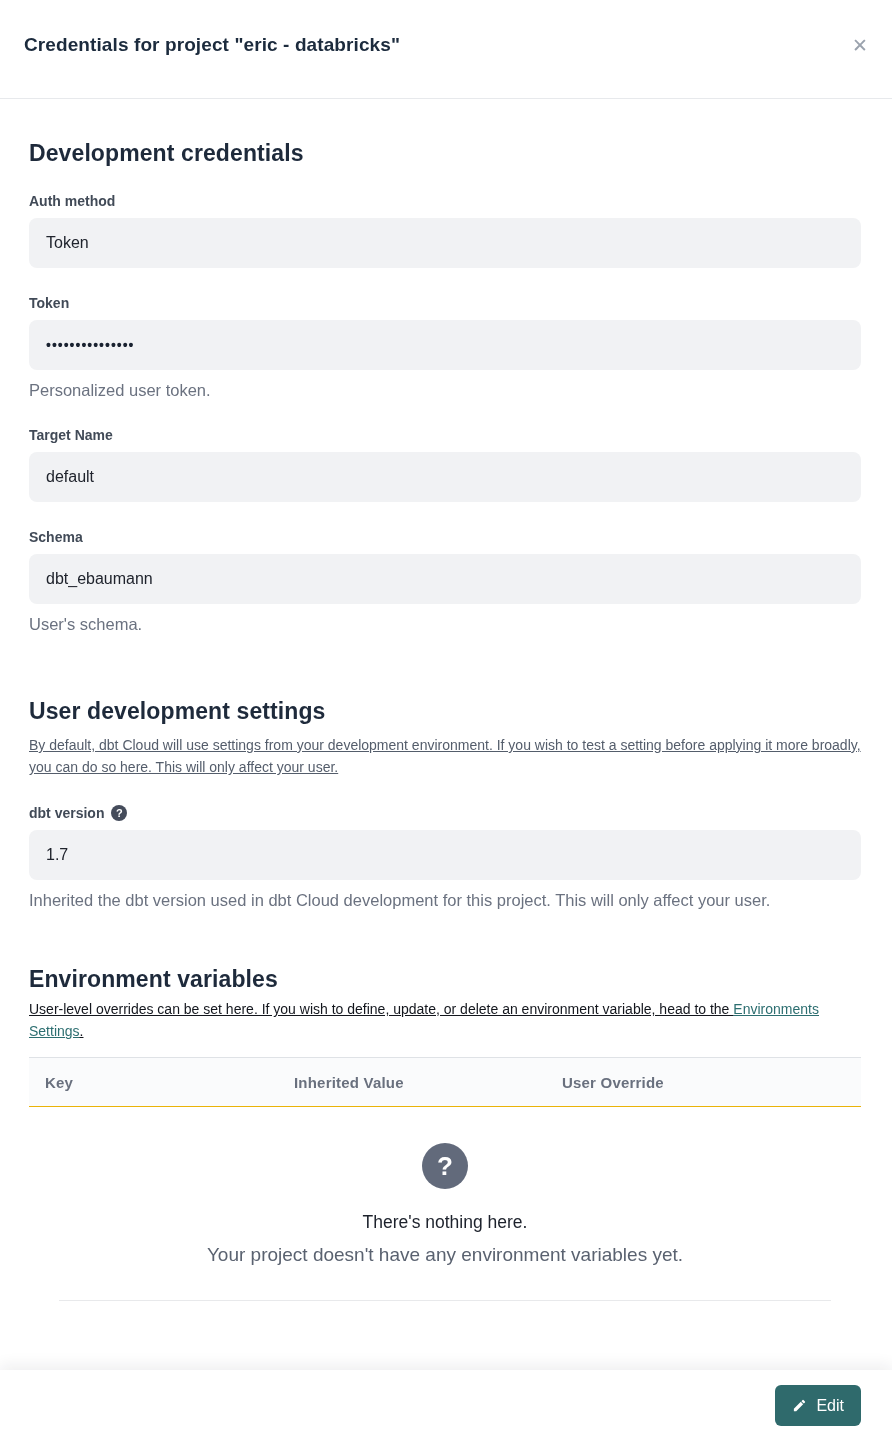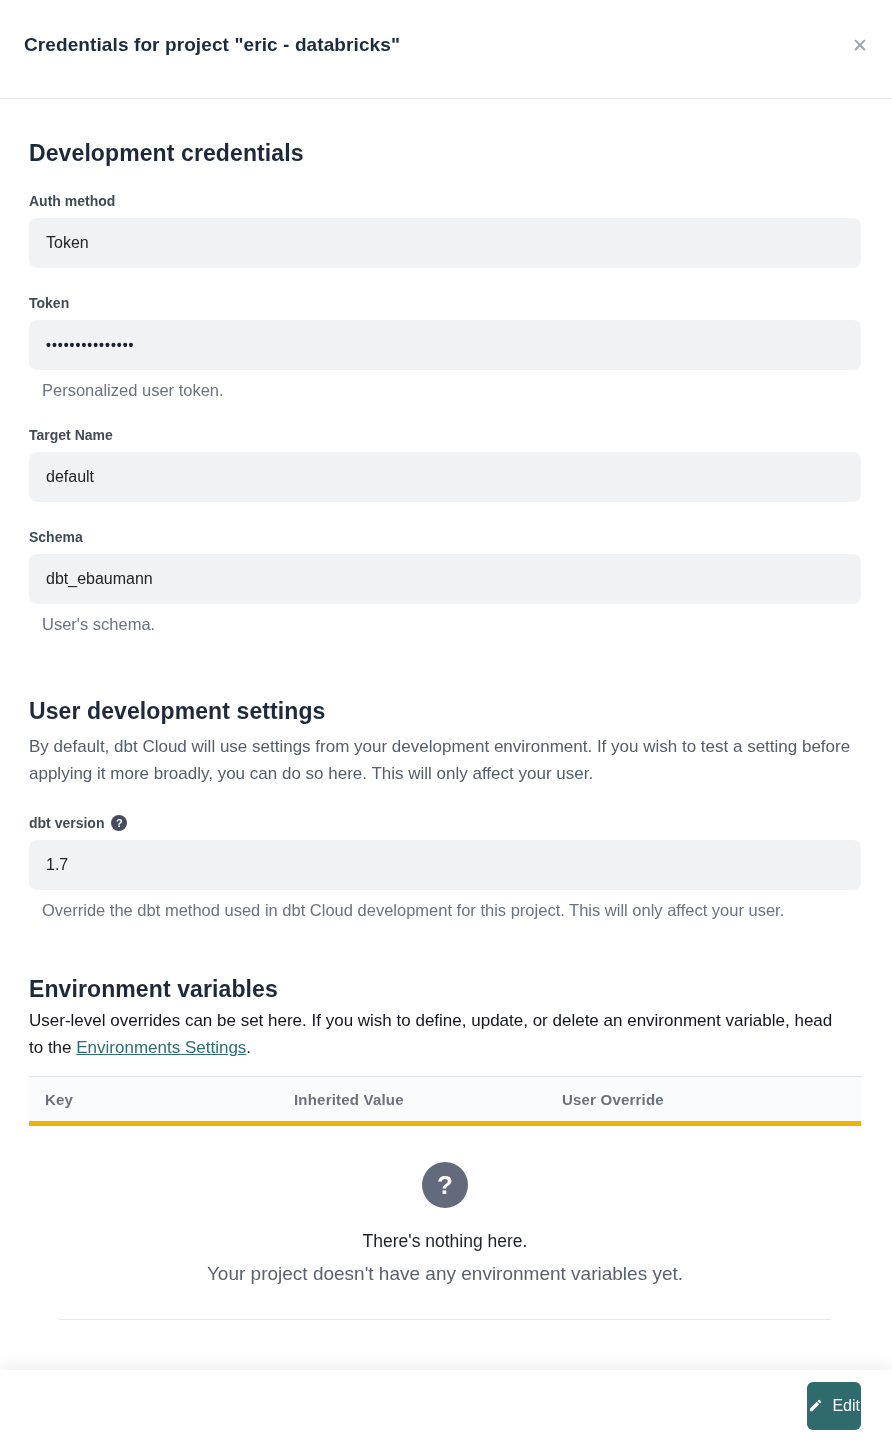--- a/index.html
+++ b/index.html
@@ -76,28 +76,28 @@
   .field-box.masked {
     font-size: 14px;
     font-weight: 700;
     letter-spacing: 1px;
     color: #1a2230;
   }
   .field-helper {
     margin-top: 11px;
     font-size: 16.5px;
     color: #6b7280;
-    margin-left: 13px;
   }
   .section-paragraph {
     margin-top: 9px;
-    font-size: 17px;
+    font-size: 14px;
     line-height: 1.58;
     color: #545d6b;
     max-width: 835px;
+    text-decoration: underline;
   }
   .section-paragraph.dark {
     color: #13161d;
     margin-top: 5px;
     max-width: 815px;
   }
   .env-link {
     color: #2c6e70;
     text-decoration: underline;
     cursor: pointer;
@@ -114,21 +114,21 @@
     align-items: center;
     justify-content: center;
     cursor: pointer;
   }
   
   .env-table-header {
     margin-top: 15px;
     height: 50px;
     background: #fafbfc;
     border-top: 1px solid #dfe2e6;
-    border-bottom: 5px solid #eab308;
+    border-bottom: 1px solid #eab308;
     display: flex;
     align-items: center;
   }
   .env-col {
     font-size: 15px;
     font-weight: 700;
     color: #69707e;
     letter-spacing: .2px;
   }
   .col-key { width: 265px; padding-left: 16px; }
@@ -185,22 +185,22 @@
     padding-right: 31px;
   }
   .edit-btn {
     display: inline-flex;
     align-items: center;
     gap: 9px;
     background: #2f6a6c;
     color: #ffffff;
     border: none;
     border-radius: 6px;
-    height: 48px;
-    padding: 0 1px;
+    height: 41px;
+    padding: 0 17px;
     font-size: 16px;
     font-family: "Liberation Sans", sans-serif;
     cursor: pointer;
   }
   .edit-btn svg { display: block; }
 </style>
 </head>
 <body>
 
 <div class="modal-header">
@@ -248,21 +248,21 @@
   <p class="section-paragraph">By default, dbt Cloud will use settings from your development environment. If you wish to test a setting before applying it more broadly, you can do so here. This will only affect your user.</p>
 
   <div>
     <div class="field-label">
       <span>dbt version</span>
       <span class="help-badge">?</span>
     </div>
     <div class="field-box">
       <span>1.7</span>
     </div>
-    <div class="field-helper">Override the dbt method used in dbt Cloud development for this project. This will only affect your user.</div>
+    <div class="field-helper">Inherited the dbt version used in dbt Cloud development for this project. This will only affect your user.</div>
   </div>
 
   <h2 class="section-heading h-env">Environment variables</h2>
   <p class="section-paragraph dark"><span>User-level overrides can be set here. If you wish to define, update, or delete an environment variable, head to the </span><a class="env-link">Environments Settings</a><span>.</span></p>
 
   <div class="env-table-header">
     <div class="env-col col-key">Key</div>
     <div class="env-col col-inherited">Inherited Value</div>
     <div class="env-col col-override">User Override</div>
   </div>

